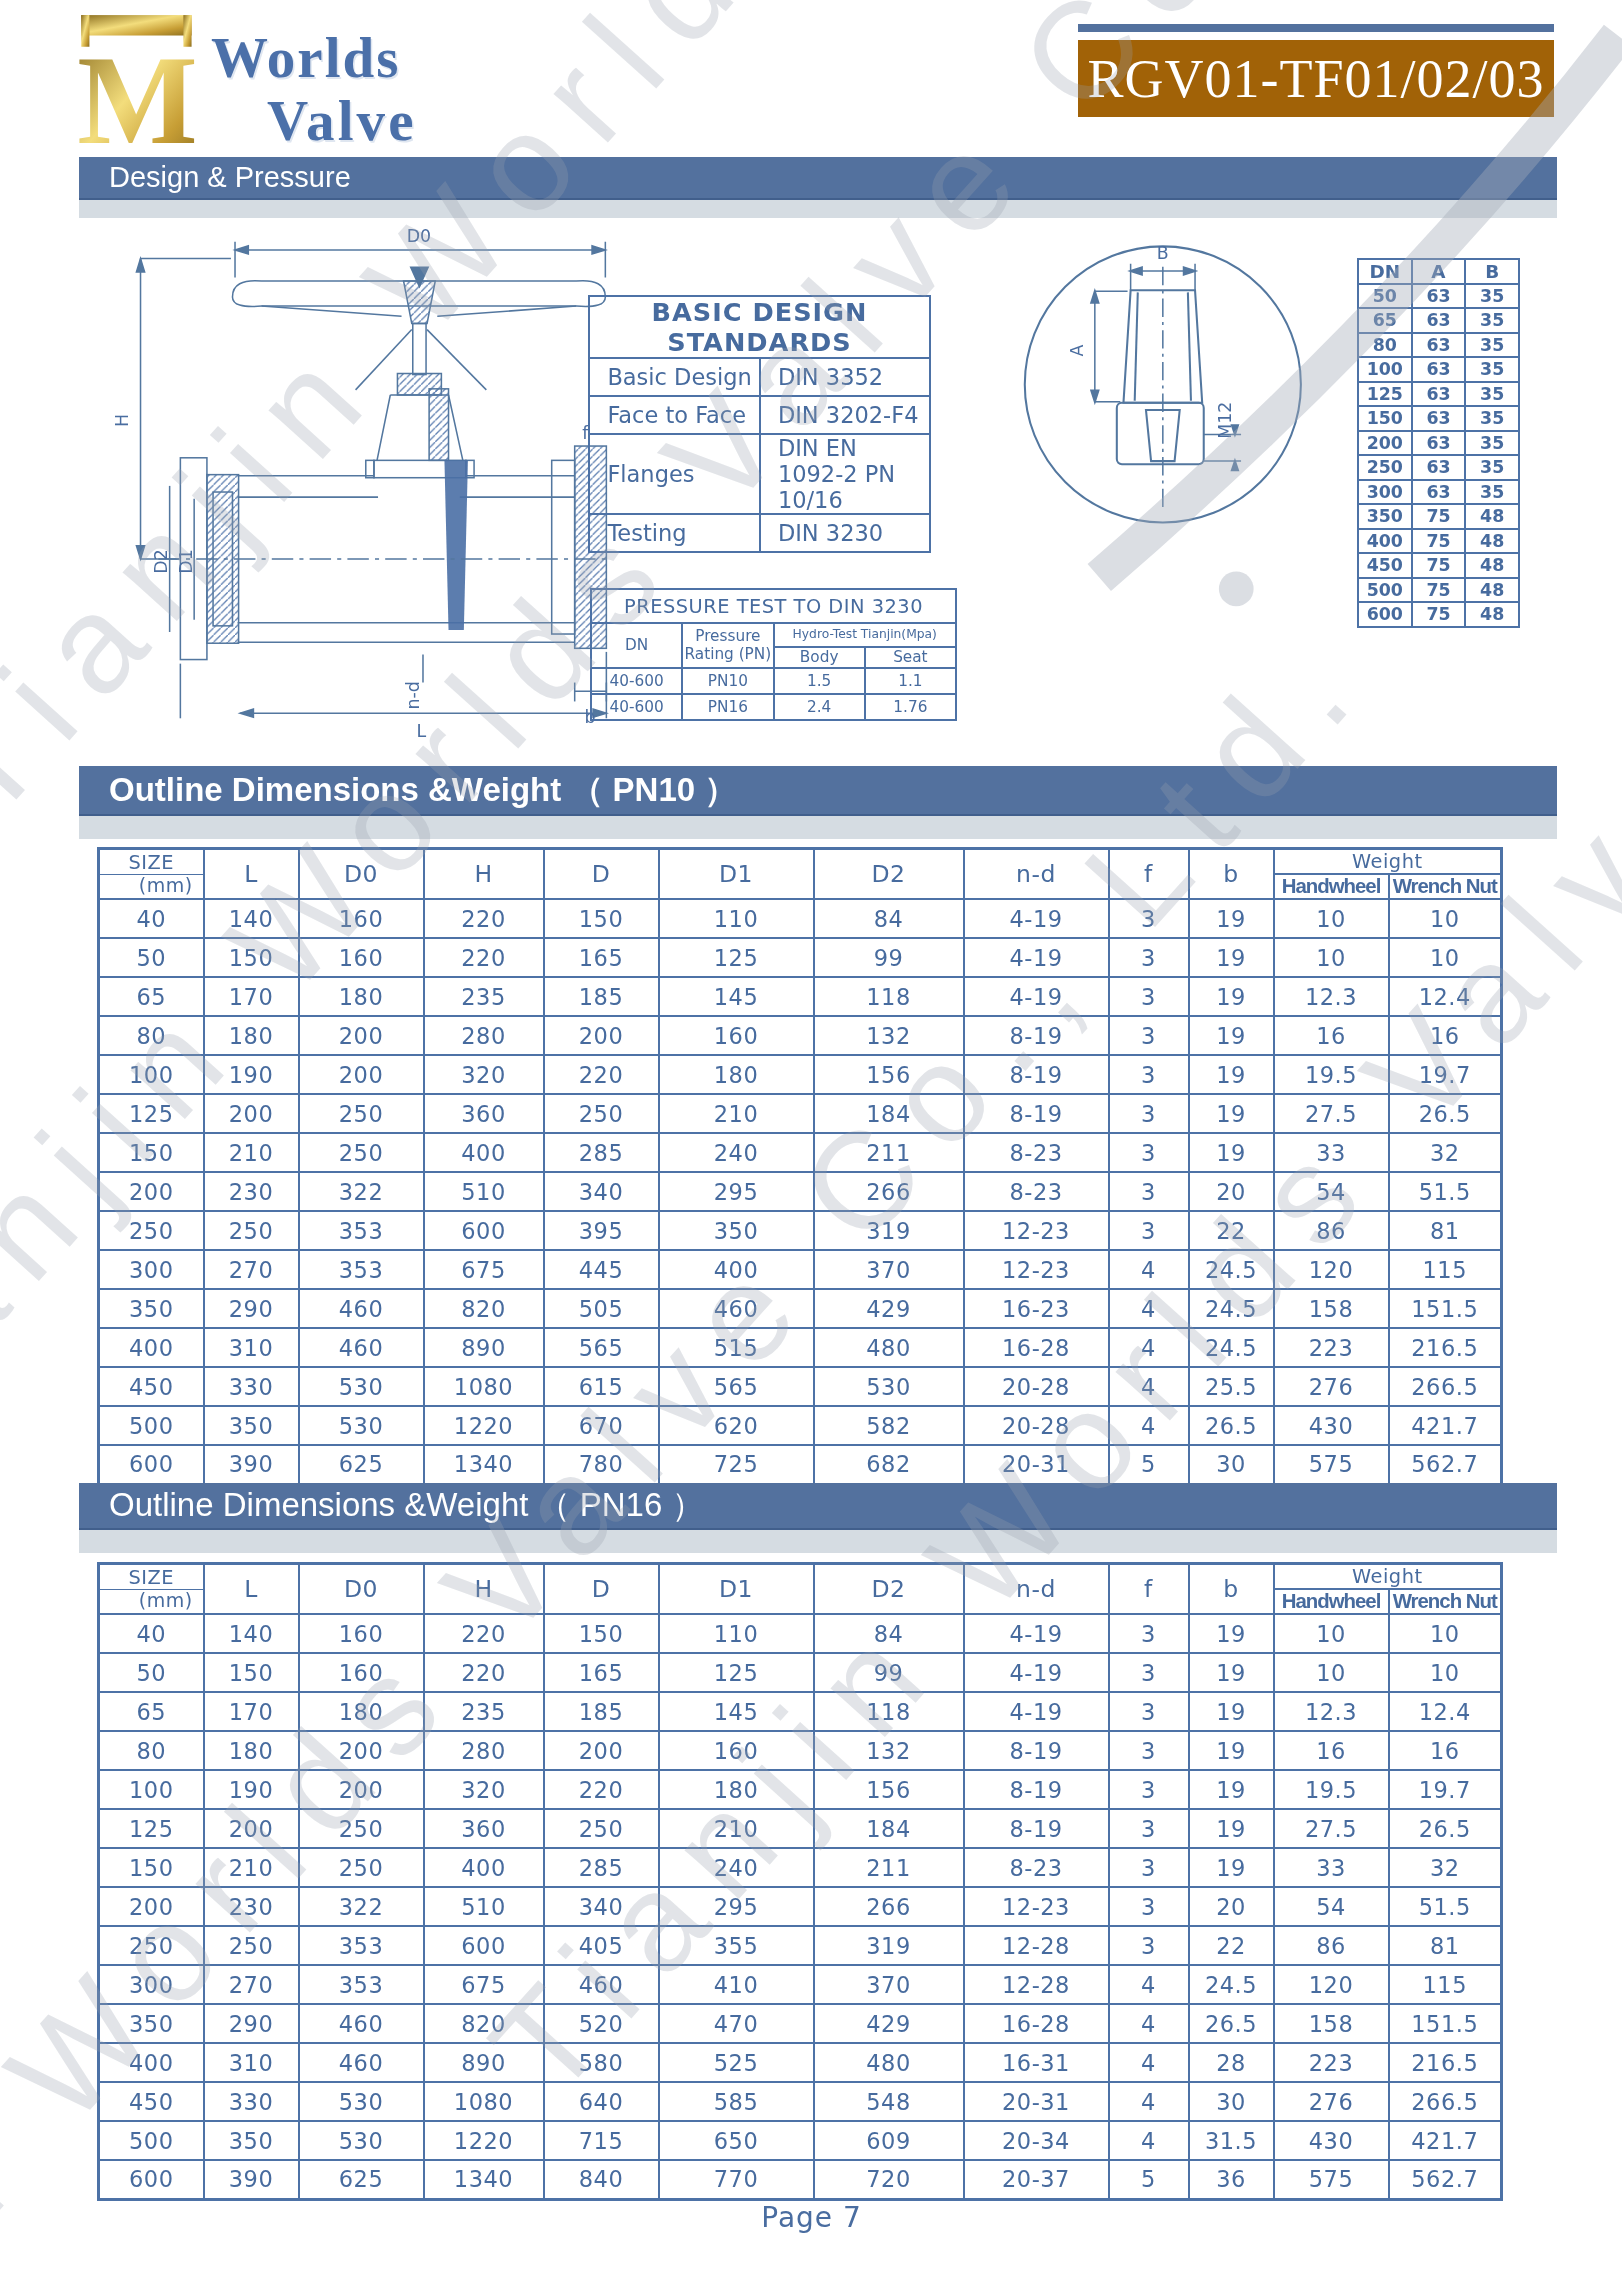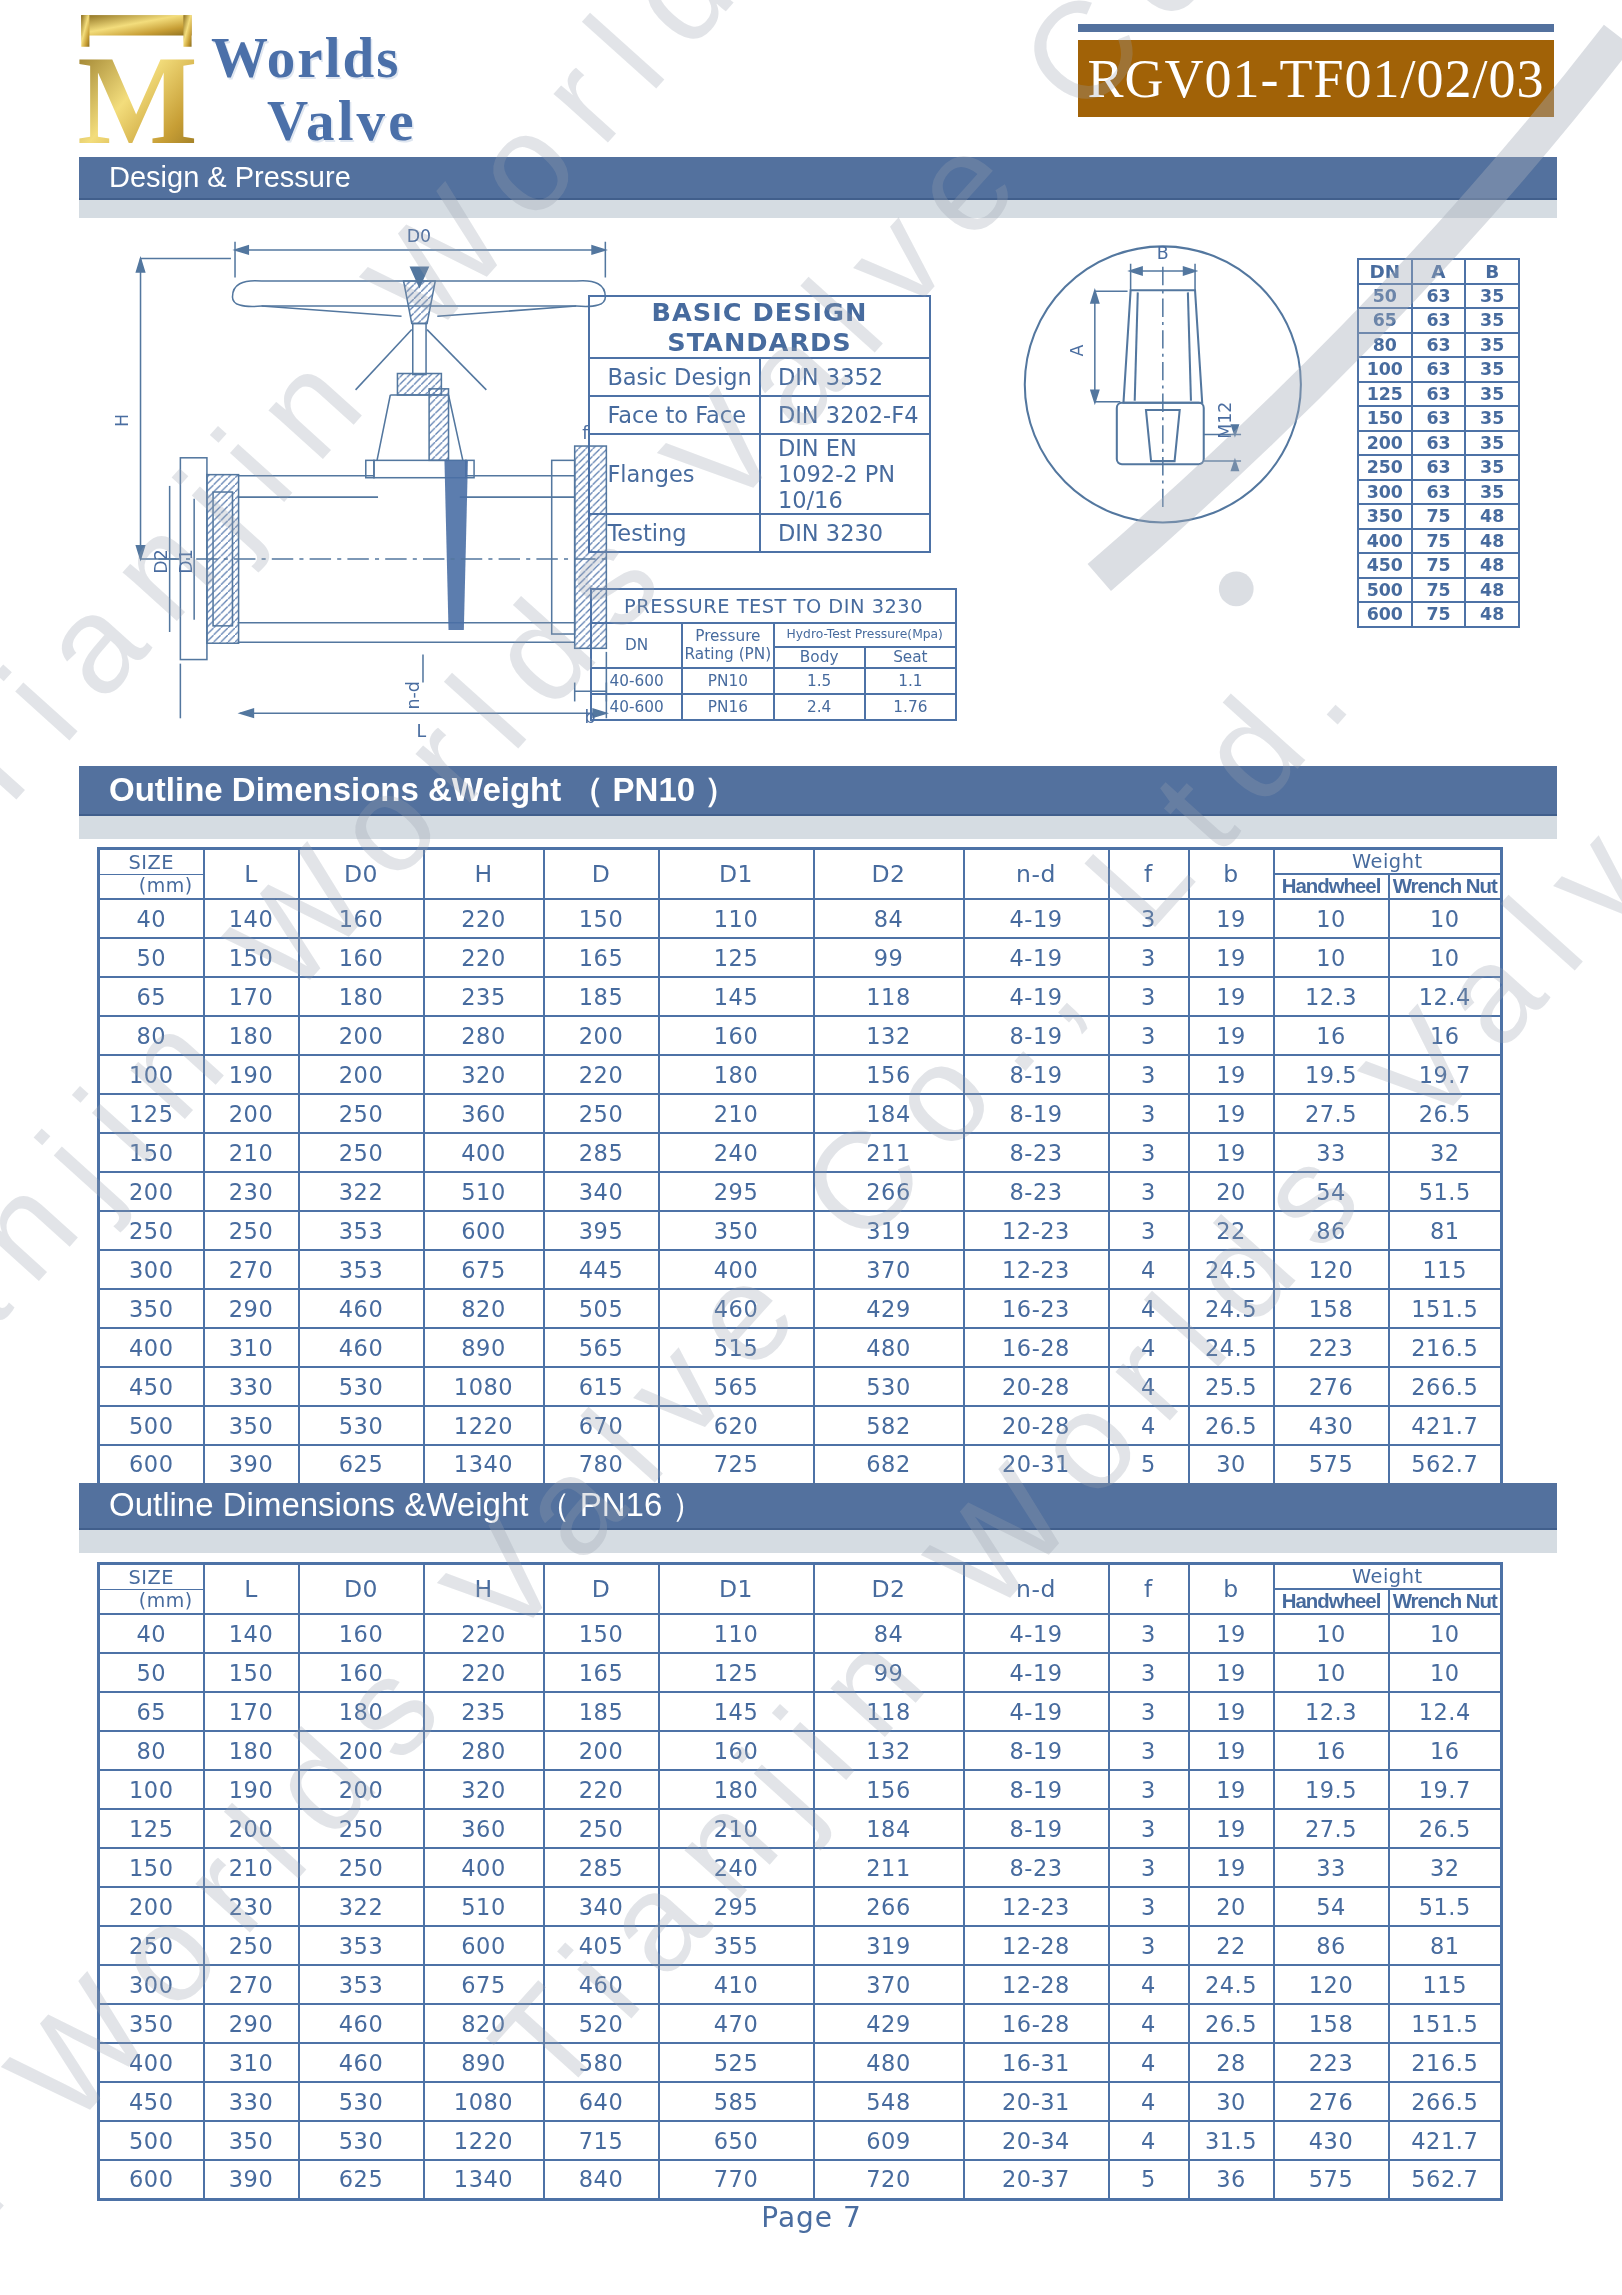--- a/index.html
+++ b/index.html
@@ -246,21 +246,21 @@
   </table>
 
   <table class="blue" id="ptest">
     <thead>
       <tr>
           <th class="ttl" colspan="4">PRESSURE TEST TO DIN 3230</th>
         </tr>
       <tr>
         <th class="h1" rowspan="2">DN</th>
         <th class="h1" rowspan="2">Pressure Rating (PN)</th>
-        <th class="h1 hyd" colspan="2">Hydro-Test Pressure(Mpa)</th>
+        <th class="h1 hyd" colspan="2">Hydro-Test Tianjin(Mpa)</th>
       </tr>
       <tr>
         <th class="h2">Body</th>
         <th class="h2">Seat</th>
       </tr>
     </thead>
     <tbody>
         <tr>
           <td>40-600</td>
           <td>PN10</td>

